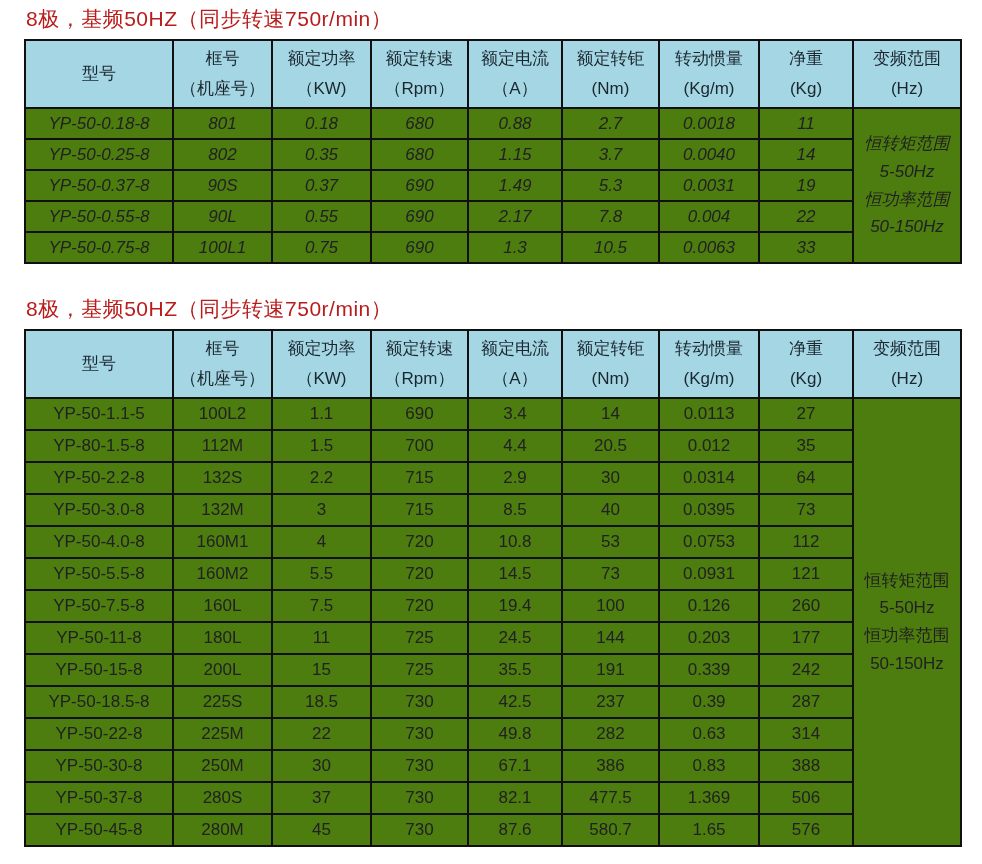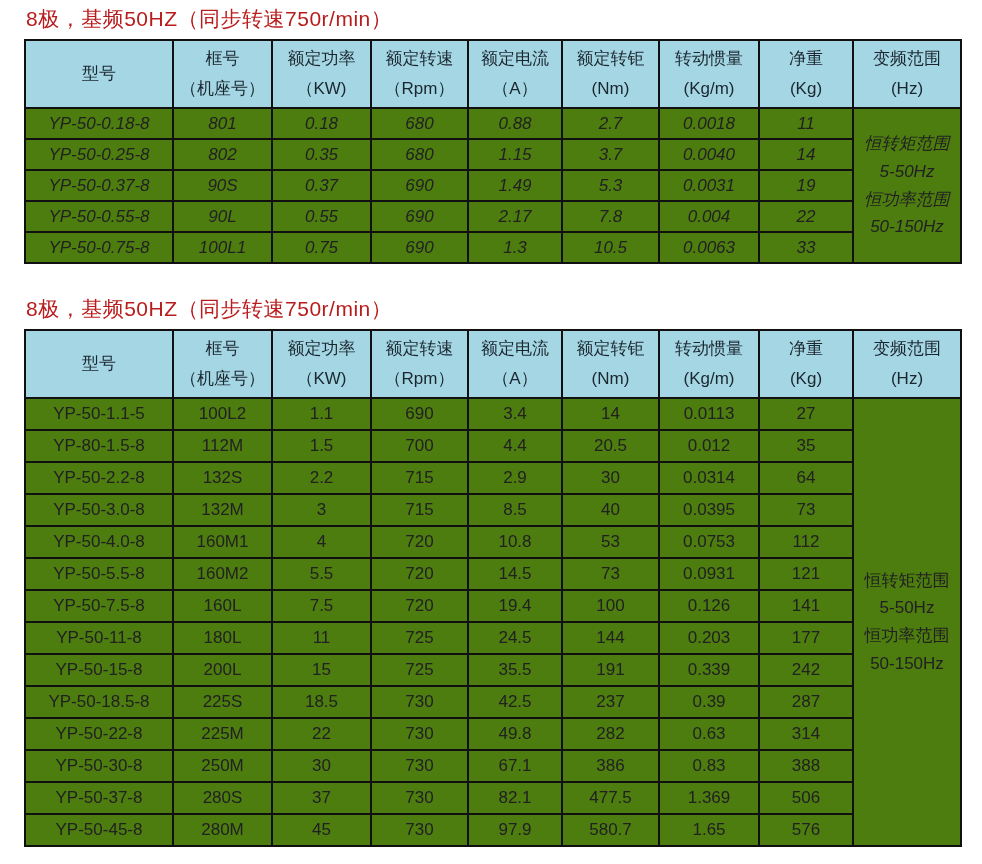--- a/index.html
+++ b/index.html
@@ -287,21 +287,21 @@
             <td>121</td>
           </tr>
           <tr>
             <td>YP-50-7.5-8</td>
             <td>160L</td>
             <td>7.5</td>
             <td>720</td>
             <td>19.4</td>
             <td>100</td>
             <td>0.126</td>
-            <td>141</td>
+            <td>260</td>
           </tr>
           <tr>
             <td>YP-50-11-8</td>
             <td>180L</td>
             <td>11</td>
             <td>725</td>
             <td>24.5</td>
             <td>144</td>
             <td>0.203</td>
             <td>177</td>
@@ -354,21 +354,21 @@
             <td>82.1</td>
             <td>477.5</td>
             <td>1.369</td>
             <td>506</td>
           </tr>
           <tr>
             <td>YP-50-45-8</td>
             <td>280M</td>
             <td>45</td>
             <td>730</td>
-            <td>97.9</td>
+            <td>87.6</td>
             <td>580.7</td>
             <td>1.65</td>
             <td>576</td>
           </tr>
         </tbody>
       </table>
   </section>
 </div>
 
 </body></html>

